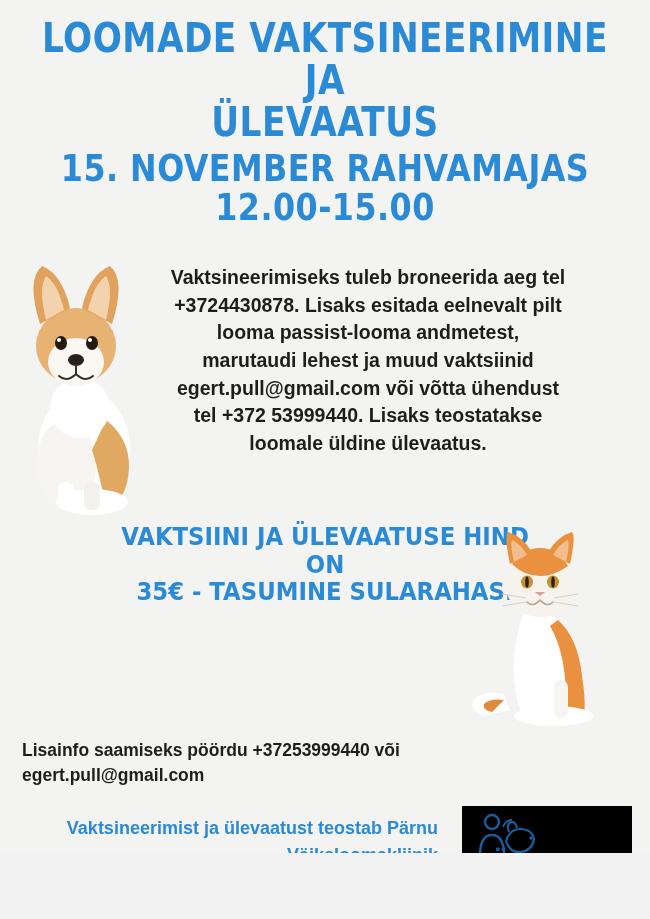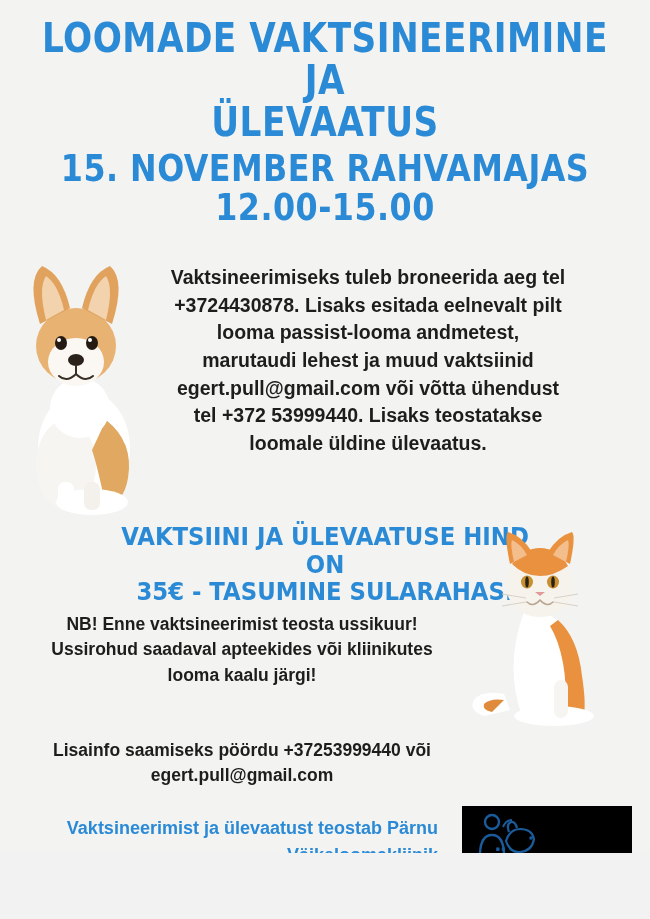--- a/index.html
+++ b/index.html
@@ -102,21 +102,21 @@
     font-size: 17.5px;
     font-weight: bold;
     color: #1d1d1b;
     line-height: 1.45;
   }
   .lisainfo {
     position: absolute;
     top: 738px;
     left: 22px;
     width: 440px;
-    text-align: center;
+    text-align: left;
     font-size: 17.5px;
     font-weight: bold;
     color: #1d1d1b;
     line-height: 1.45;
   }
 
   
   .footer-text {
     position: absolute;
     top: 815px;
@@ -284,21 +284,20 @@
       <ellipse cx="65" cy="62" rx="1.8" ry="5.5" fill="#2a2118"></ellipse>
       <ellipse cx="91" cy="62" rx="1.8" ry="5.5" fill="#2a2118"></ellipse>
 
       <path d="M78 76 l-5 -4 h10z" fill="#e09a9a"></path>
       <path d="M78 80 q-7 8 -13 2 M78 80 q7 8 13 2" stroke="#b9a792" stroke-width="1.6" fill="none" stroke-linecap="round"></path>
 
       <path d="M64 78 l-24 -4 M64 82 l-24 4 M92 78 l24 -4 M92 82 l24 4" stroke="#d8d2c8" stroke-width="1.2" fill="none"></path>
     </svg>
   </div>
 
-  <div class="nb">NB! Enne vaktsineerimist teosta ussikuur! Ussirohud saadaval apteekides või kliinikutes looma kaalu järgi!</div>
   <div class="lisainfo">Lisainfo saamiseks pöördu +37253999440 või egert.pull@gmail.com</div>
 
   <div class="footer-text">Vaktsineerimist ja ülevaatust teostab Pärnu Väikeloomakliinik</div>
 
   <div class="logo">
     <div class="logo-mark">
       <svg width="62" height="44" viewBox="0 0 62 44" xmlns="http://www.w3.org/2000/svg">
 
         <circle cx="16" cy="11" r="7" fill="none" stroke="#1a5c9b" stroke-width="2.4"></circle>
         <path d="M4 42 q1 -18 12 -18 q11 0 12 18" fill="none" stroke="#1a5c9b" stroke-width="2.4"></path>

